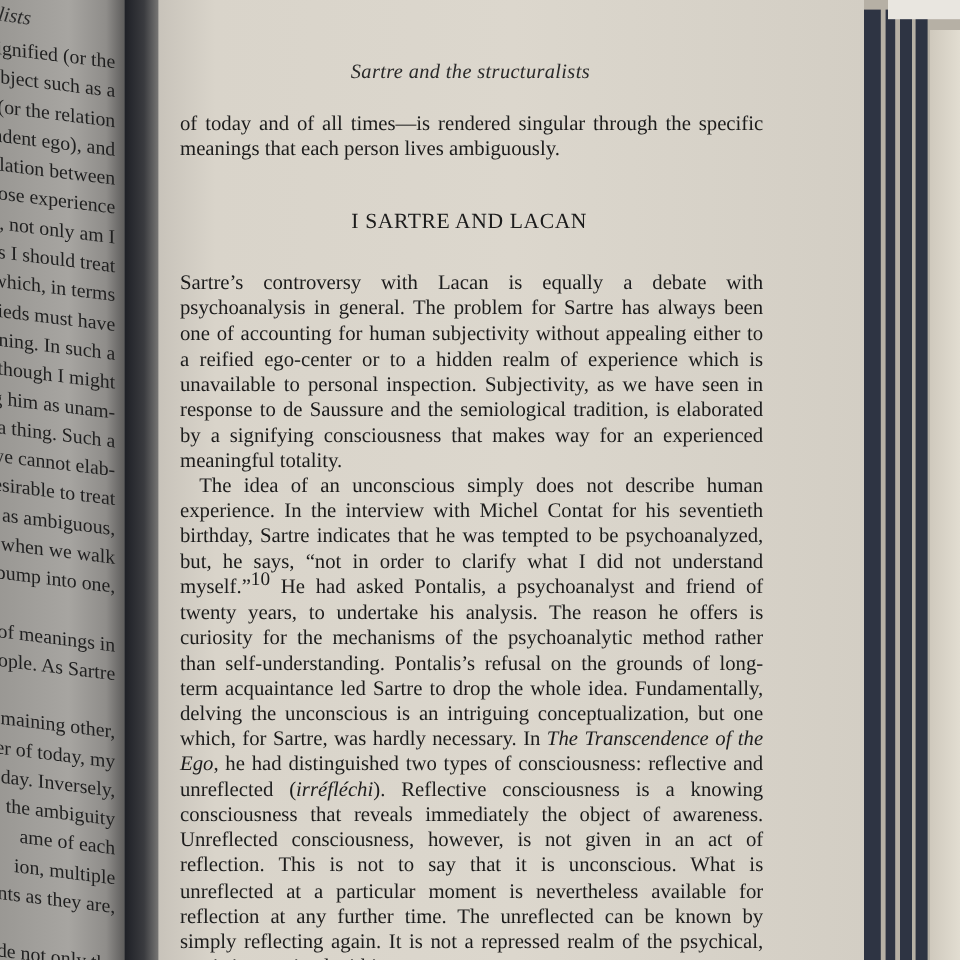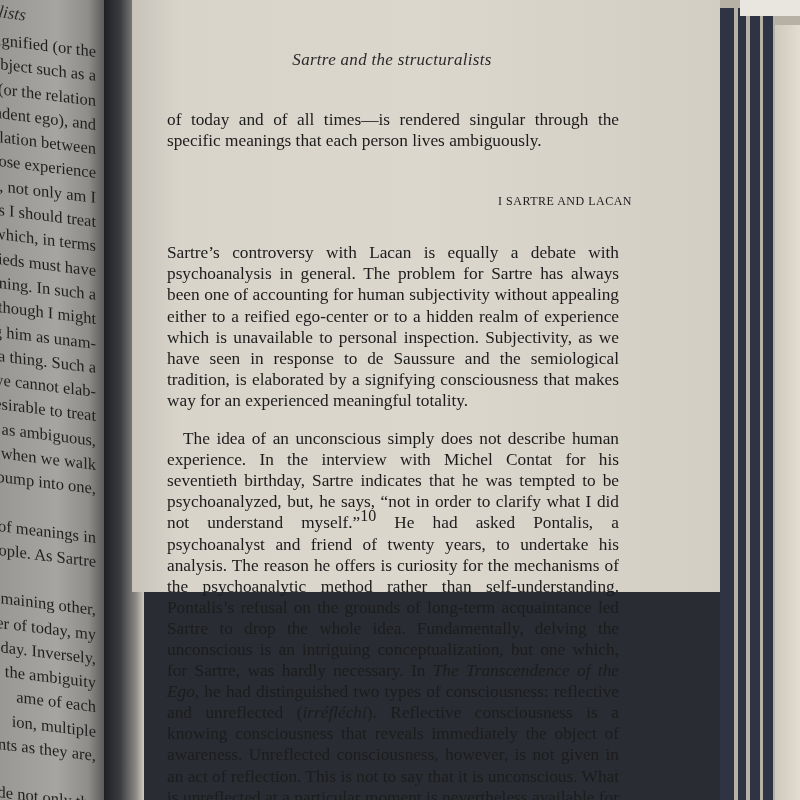--- a/index.html
+++ b/index.html
@@ -28,36 +28,36 @@
       transform: skewY(7deg); transform-origin: right center;
     }
     .left-page .gap { height: 24px; }
     
     .gutter {
       position: absolute; left: 104px; top: 0; width: 40px; height: 800px;
       background: linear-gradient(90deg, #1e2026 0%, #3a3b3f 40%, #8c8a86 80%, #cfcac1 100%);
     }
     
     .right-page {
-      position: absolute; left: 132px; top: 0; width: 590px; height: 592px;
+      position: absolute; left: 132px; top: 0; width: 590px; height: 800px;
       background: linear-gradient(90deg, #c8c3ba 0%, #d9d4ca 8%, #dcd7cd 50%, #d3cec4 100%);
     }
     .running-head-r {
       position: absolute; left: 0; top: 50px; width: 520px; text-align: center;
       font-style: italic; font-size: 17px; color: #2a2a2a; letter-spacing: 0.3px;
     }
     .text-block {
       position: absolute; left: 18px; top: 92px; width: 486px;
       font-size: 17.3px; line-height: 21.1px; color: #1c1c1c;
       text-align: justify;
     }
-    .text-block p { margin: 17px; }
+    .text-block p { margin: 0; }
     .text-block .indent { text-indent: 16px; }
     .section-heading {
-      text-align: right; font-size: 12px; letter-spacing: 0.5px;
+      text-align: center; font-size: 18px; letter-spacing: 0.5px;
       margin: 40px 0 30px 0; padding-right: 4px;
     }
     .fn { font-size: 16px; vertical-align: super; line-height: 0; }
     
     .edges {
       position: absolute; left: 720px; top: 0; width: 80px; height: 800px;
       background: #b6b0a5;
     }
     .edge-band {
       position: absolute; top: 8px; bottom: 0; background: #2e3443;

